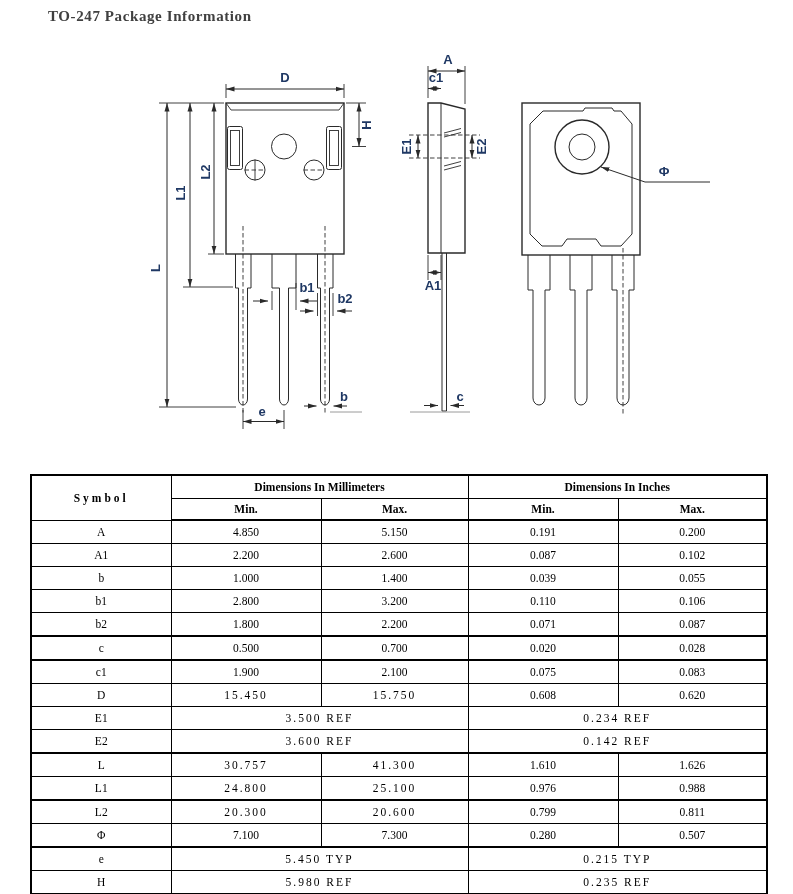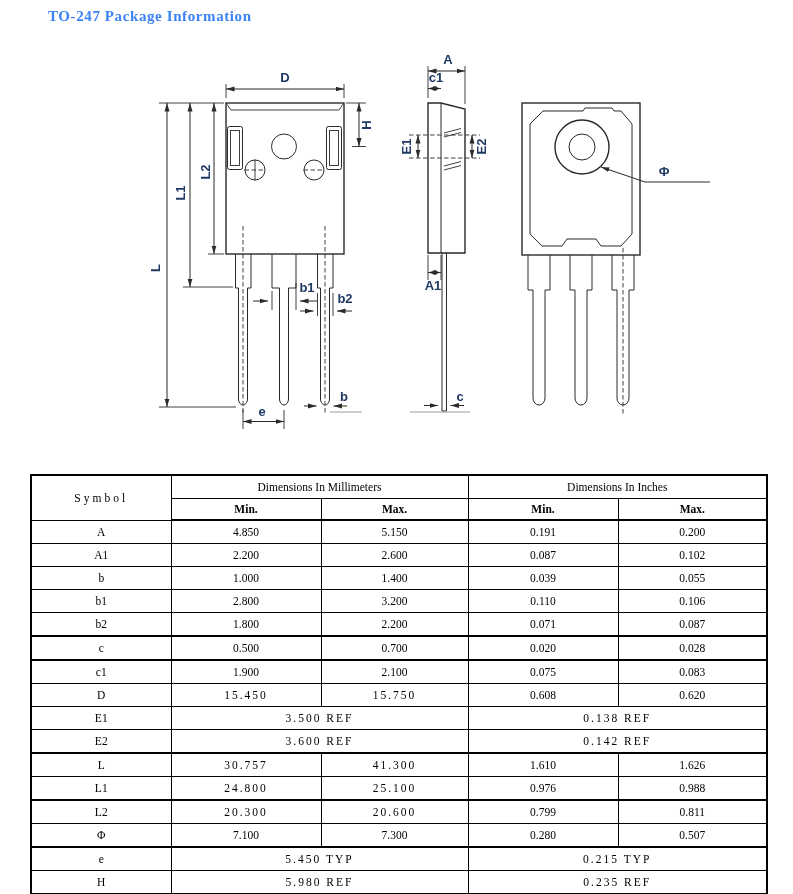--- a/index.html
+++ b/index.html
@@ -2,41 +2,41 @@
 <html><head>
 <meta charset="utf-8">
 <style>
   html,body{margin:0;padding:0;}
   body{
     width:793px;height:894px;background:#ffffff;position:relative;
     font-family:"Liberation Serif", serif;overflow:hidden;
   }
   .page-title{
     position:absolute;left:48px;top:8px;
-    font-size:15px;font-weight:bold;color:#3b82f6;letter-spacing:0.6px;
+    font-size:15px;font-weight:bold;color:#404040;letter-spacing:0.6px;
     font-family:"Liberation Serif", serif;
   }
   svg.drawing{position:absolute;left:0;top:0;}
   svg .ln{stroke:#2a2a2a;stroke-width:1;fill:none;}
   svg .ln2{stroke:#2a2a2a;stroke-width:1.4;fill:none;}
   svg .thin{stroke:#2a2a2a;stroke-width:0.9;fill:none;}
   svg .dash{stroke:#2a2a2a;stroke-width:0.9;fill:none;stroke-dasharray:4.5 2.5;}
   svg .gray{stroke:#9a9a9a;stroke-width:1;fill:none;}
   svg text.lbl{
     font-family:"Liberation Sans", sans-serif;font-size:13px;font-weight:bold;
     fill:#1f3864;
   }
   table.pkg{
     position:absolute;left:30px;top:474px;width:736px;
     border-collapse:collapse;table-layout:fixed;
     border:2px solid #000;
     font-family:"Liberation Serif", serif;font-size:11.5px;color:#000;
   }
   table.pkg td{border:1px solid #000;text-align:center;vertical-align:middle;padding:0;height:22px;}
-  table.pkg tr.hdr1 td{height:22px;font-weight:normal;margin-top:44px;}
+  table.pkg tr.hdr1 td{height:22px;font-weight:bold;margin-top:44px;}
   table.pkg tr.hdr2 td{height:20px;font-weight:bold;border-bottom-width:2px;}
   table.pkg td.symhead{font-weight:bold;letter-spacing:3px;}
   table.pkg tr.thick td{border-bottom-width:2px;}
   table.pkg .sp{letter-spacing:2px;text-align:center;}
   col.c-sym{width:140px;} col.c-m1{width:150px;} col.c-m2{width:147px;}
   col.c-i1{width:150px;} col.c-i2{width:149px;}
 </style>
 </head>
 <body>
 
@@ -283,21 +283,21 @@
   <tr>
     <td>D</td>
     <td class="sp">15.450</td>
     <td class="sp">15.750</td>
     <td>0.608</td>
     <td>0.620</td>
   </tr>
   <tr>
     <td>E1</td>
     <td class="sp" colspan="2">3.500 REF</td>
-    <td class="sp" colspan="2">0.138 REF</td>
+    <td class="sp" colspan="2">0.234 REF</td>
   </tr>
   <tr class="thick">
     <td>E2</td>
     <td class="sp" colspan="2">3.600 REF</td>
     <td class="sp" colspan="2">0.142 REF</td>
   </tr>
   <tr>
     <td>L</td>
     <td class="sp">30.757</td>
     <td class="sp">41.300</td>

